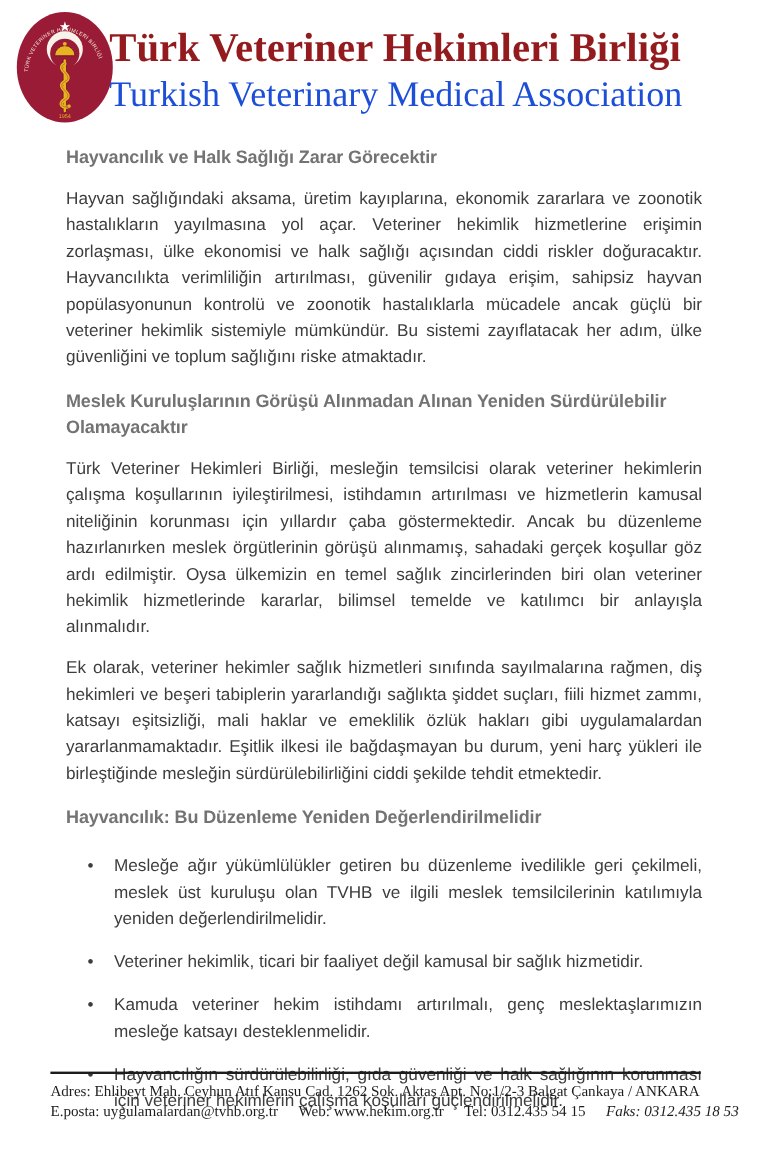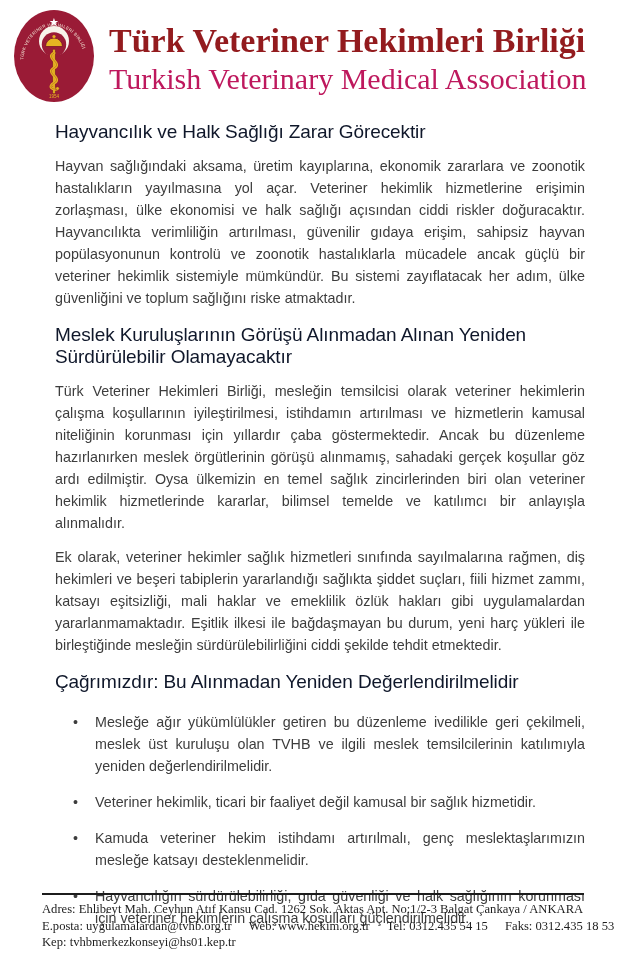--- a/index.html
+++ b/index.html
@@ -9,59 +9,59 @@
     height: 977px;
     background: #ffffff;
     overflow: hidden;
     font-family: "Liberation Sans", sans-serif;
     box-sizing: border-box;
   }
 
   
   .header { position: absolute; top: 0; left: 0; right: 0; height: 108px; }
   .logo-wrap { position: absolute; top: 8px; left: 12px; width: 84px; height: 96px; }
-  .org-titles { position: absolute; left: 109px; top: 22px; width: 500px; }
+  .org-titles { position: absolute; left: 91px; top: 22px; width: 500px; }
   .org-title-tr {
     font-family: "Liberation Serif", serif;
     font-weight: bold;
     font-size: 34px;
     line-height: 38px;
     color: #931b1e;
     white-space: nowrap;
   }
   .org-title-en {
     font-family: "Liberation Serif", serif;
     font-weight: normal;
     font-size: 30px;
     line-height: 34px;
-    color: #be185d;
+    color: #1d4ed8;
     white-space: nowrap;
     margin-top: 2px;
   }
 
   
   .content {
     position: absolute;
     top: 106px;
     left: 55px;
     width: 530px;
     color: #3d3d3d;
     font-size: 14.3px;
     line-height: 22px;
   }
   .content p {
     margin: 0 0 12px 0;
     text-align: justify;
   }
   .content h3 {
     margin: 15px 0 12px 0;
-    font-size: 19px;
+    font-size: 15px;
     line-height: 22px;
-    font-weight: normal;
-    color: #0f172a;
+    font-weight: bold;
+    color: #737373;
     letter-spacing: -0.1px;
   }
   .bullets { margin: 18px 0 0 0; padding: 0; list-style: none; }
   .bullets li {
     position: relative;
     padding-left: 40px;
     margin-bottom: 14px;
     text-align: justify;
   }
   .bullets li::before {
@@ -80,21 +80,21 @@
     width: 542px;
     border-top: 2.5px solid #1c1c1c;
     padding-top: 6px;
     font-family: "Liberation Serif", serif;
     font-size: 12.6px;
     line-height: 16.5px;
     color: #1d1d1d;
   }
   .footer .fline { white-space: nowrap; }
   .footer .fpart { margin-right: 14px; }
-  .footer .fpart:last-child { margin-right: 4px; }
+  .footer .fpart:last-child { margin-right: 4px; font-style: italic; }
 </style>
 </head>
 <body>
 
 <div class="page">
 
   <div class="header">
     <div class="logo-wrap">
       <svg width="84" height="96" viewBox="0 0 84 96" aria-hidden="true">
         <ellipse cx="42" cy="48" rx="40" ry="46" fill="#9a1b36"></ellipse>
@@ -130,35 +130,34 @@
   <div class="content">
 
 
     <h3>Hayvancılık ve Halk Sağlığı Zarar Görecektir</h3>
     <p>Hayvan sağlığındaki aksama, üretim kayıplarına, ekonomik zararlara ve zoonotik hastalıkların yayılmasına yol açar. Veteriner hekimlik hizmetlerine erişimin zorlaşması, ülke ekonomisi ve halk sağlığı açısından ciddi riskler doğuracaktır. Hayvancılıkta verimliliğin artırılması, güvenilir gıdaya erişim, sahipsiz hayvan popülasyonunun kontrolü ve zoonotik hastalıklarla mücadele ancak güçlü bir veteriner hekimlik sistemiyle mümkündür. Bu sistemi zayıflatacak her adım, ülke güvenliğini ve toplum sağlığını riske atmaktadır.</p>
 
     <h3>Meslek Kuruluşlarının Görüşü Alınmadan Alınan Yeniden Sürdürülebilir Olamayacaktır</h3>
     <p>Türk Veteriner Hekimleri Birliği, mesleğin temsilcisi olarak veteriner hekimlerin çalışma koşullarının iyileştirilmesi, istihdamın artırılması ve hizmetlerin kamusal niteliğinin korunması için yıllardır çaba göstermektedir. Ancak bu düzenleme hazırlanırken meslek örgütlerinin görüşü alınmamış, sahadaki gerçek koşullar göz ardı edilmiştir. Oysa ülkemizin en temel sağlık zincirlerinden biri olan veteriner hekimlik hizmetlerinde kararlar, bilimsel temelde ve katılımcı bir anlayışla alınmalıdır.</p>
     <p>Ek olarak, veteriner hekimler sağlık hizmetleri sınıfında sayılmalarına rağmen, diş hekimleri ve beşeri tabiplerin yararlandığı sağlıkta şiddet suçları, fiili hizmet zammı, katsayı eşitsizliği, mali haklar ve emeklilik özlük hakları gibi uygulamalardan yararlanmamaktadır. Eşitlik ilkesi ile bağdaşmayan bu durum, yeni harç yükleri ile birleştiğinde mesleğin sürdürülebilirliğini ciddi şekilde tehdit etmektedir.</p>
 
-    <h3>Çağrımızdır: Bu Alınmadan Yeniden Değerlendirilmelidir</h3>
+    <h3>Hayvancılık: Bu Düzenleme Yeniden Değerlendirilmelidir</h3>
 
     <ul class="bullets">
       <li>Mesleğe ağır yükümlülükler getiren bu düzenleme ivedilikle geri çekilmeli, meslek üst kuruluşu olan TVHB ve ilgili meslek temsilcilerinin katılımıyla yeniden değerlendirilmelidir.</li>
       <li>Veteriner hekimlik, ticari bir faaliyet değil kamusal bir sağlık hizmetidir.</li>
       <li>Kamuda veteriner hekim istihdamı artırılmalı, genç meslektaşlarımızın mesleğe katsayı desteklenmelidir.</li>
       <li>Hayvancılığın sürdürülebilirliği, gıda güvenliği ve halk sağlığının korunması için veteriner hekimlerin çalışma koşulları güçlendirilmelidir.</li>
     </ul>
 
   </div>
 
   <div class="footer">
     <div class="fline">Adres: Ehlibeyt Mah. Ceyhun Atıf Kansu Cad. 1262 Sok. Aktaş Apt. No:1/2-3 Balgat Çankaya / ANKARA</div>
     <div class="fline">
       <span class="fpart">E.posta:  uygulamalardan@tvhb.org.tr</span>
       <span class="fpart">Web: www.hekim.org.tr</span>
       <span class="fpart">Tel: 0312.435 54 15</span>
       <span class="fpart">Faks: 0312.435 18 53</span>
     </div>
-    <div class="fline">Kep: tvhbmerkezkonseyi@hs01.kep.tr</div>
   </div>
 
 </div>
 
 </body></html>

